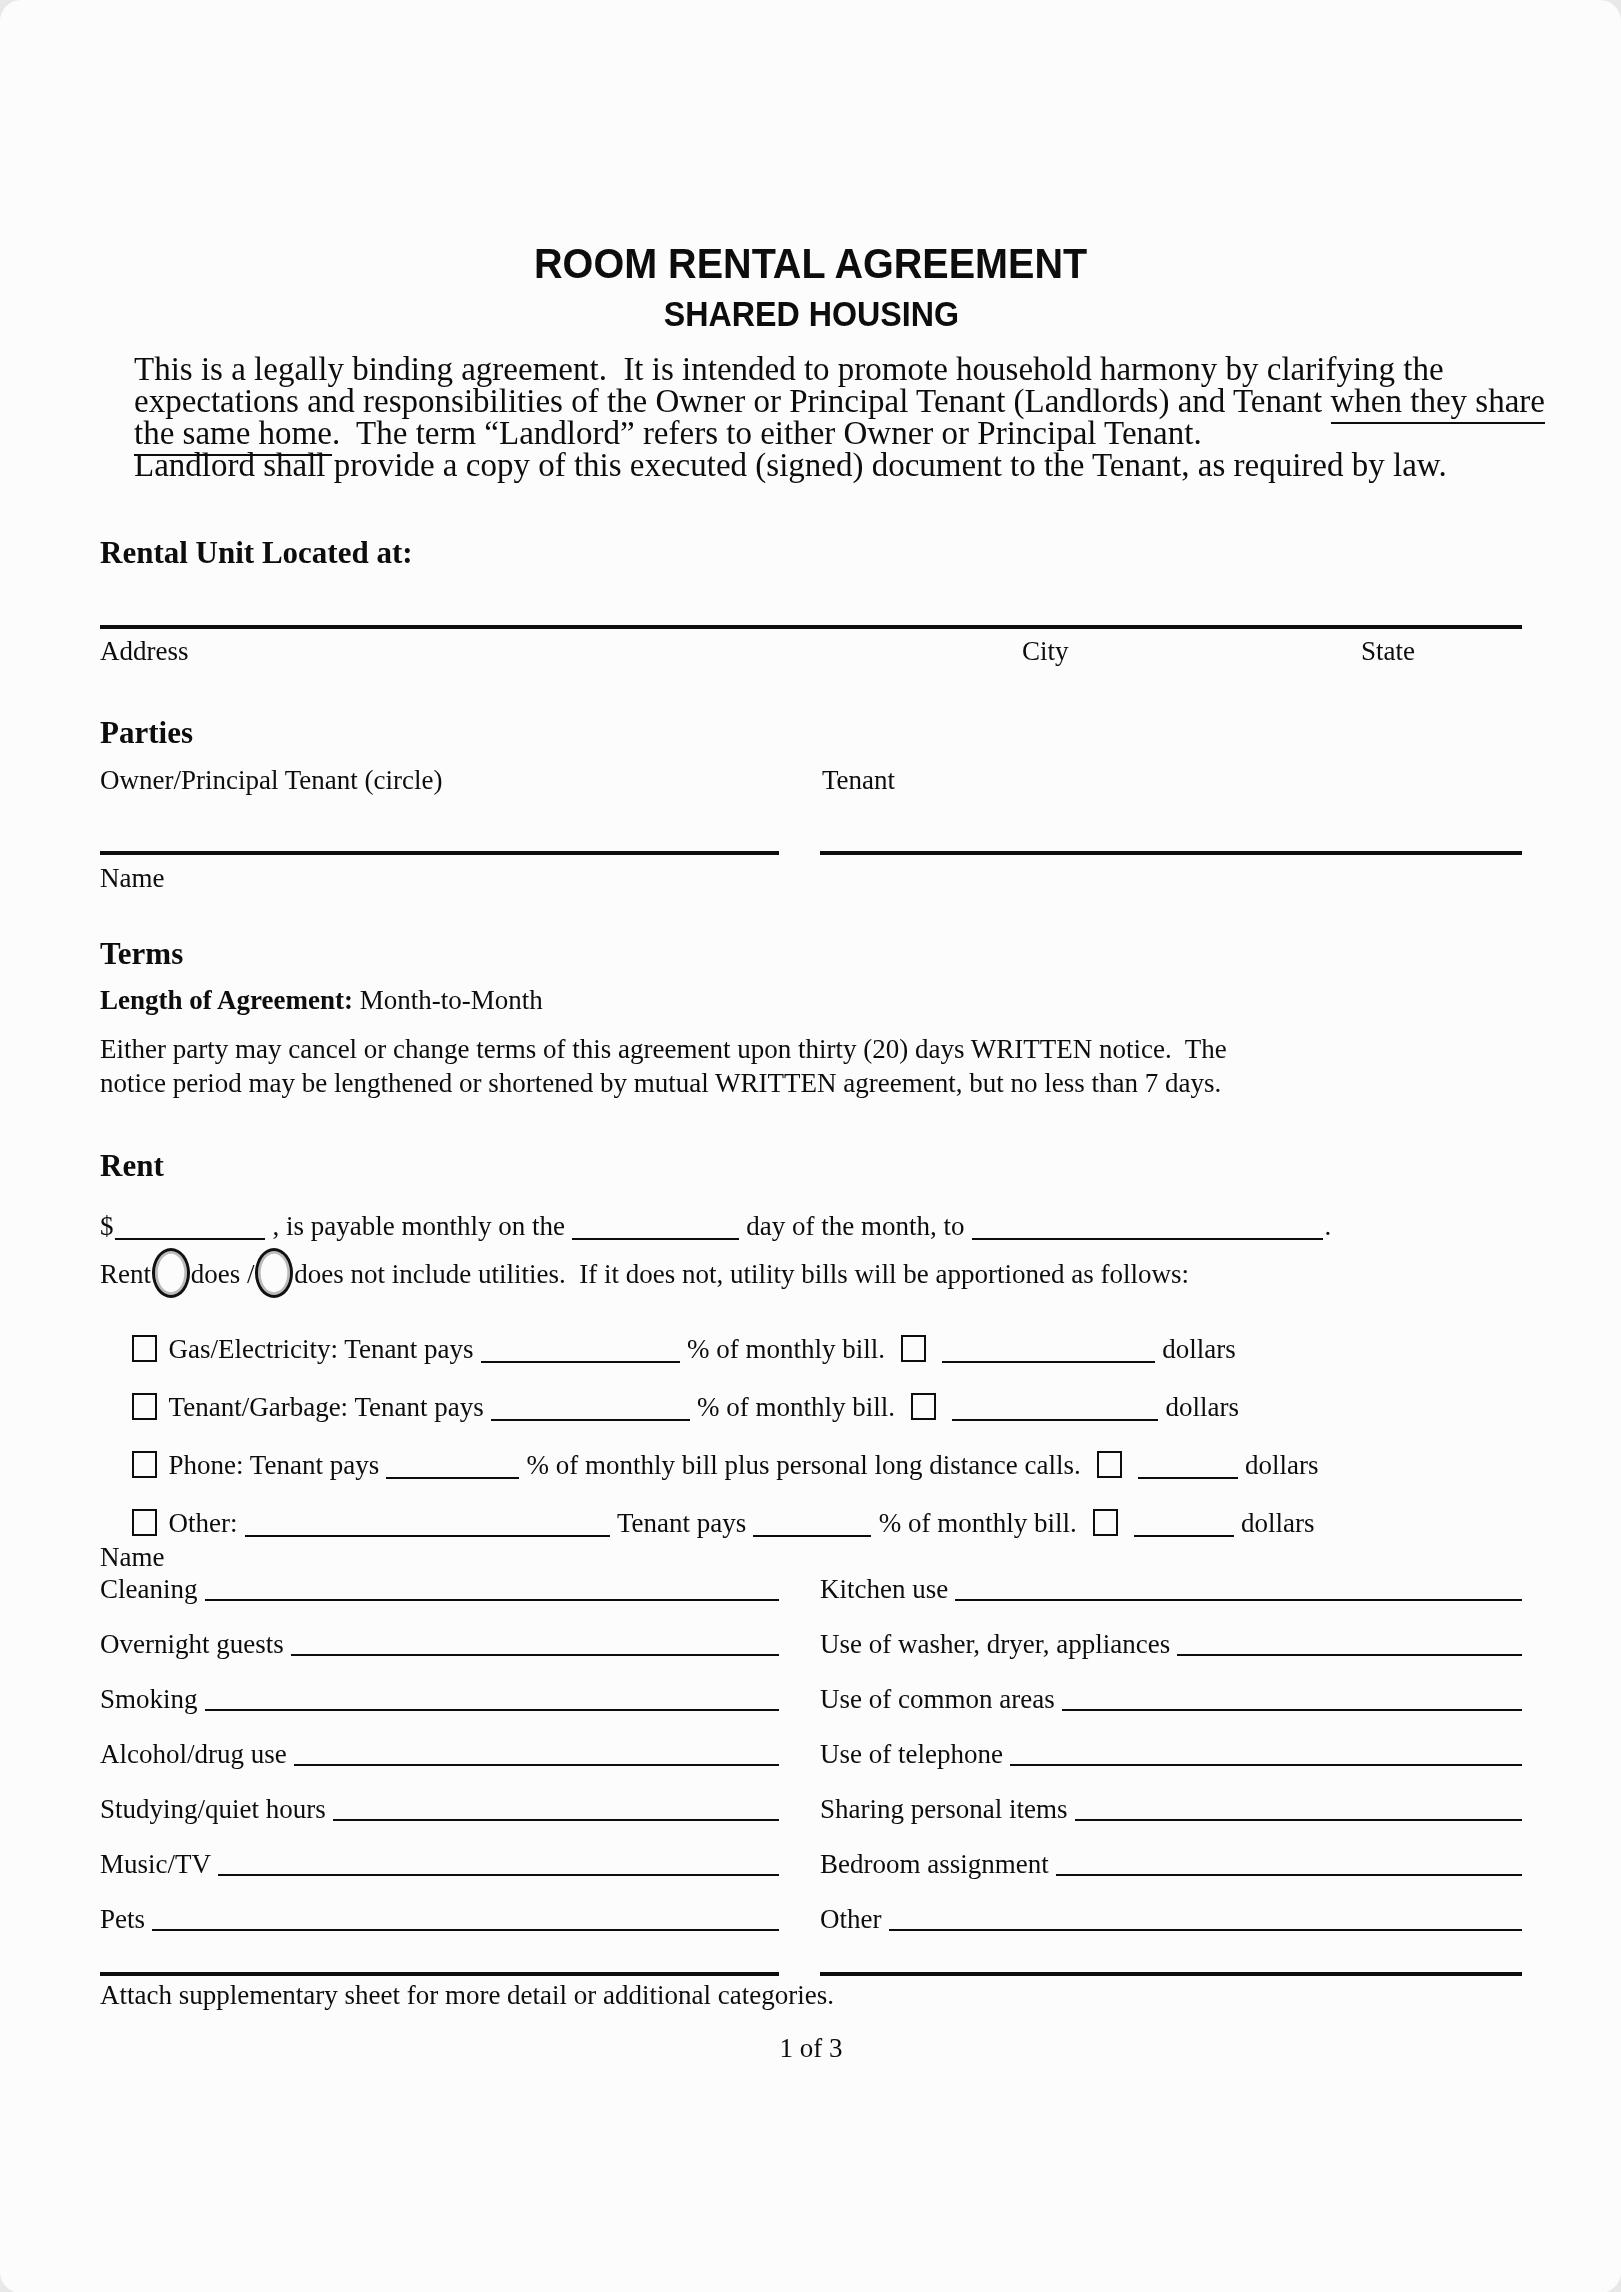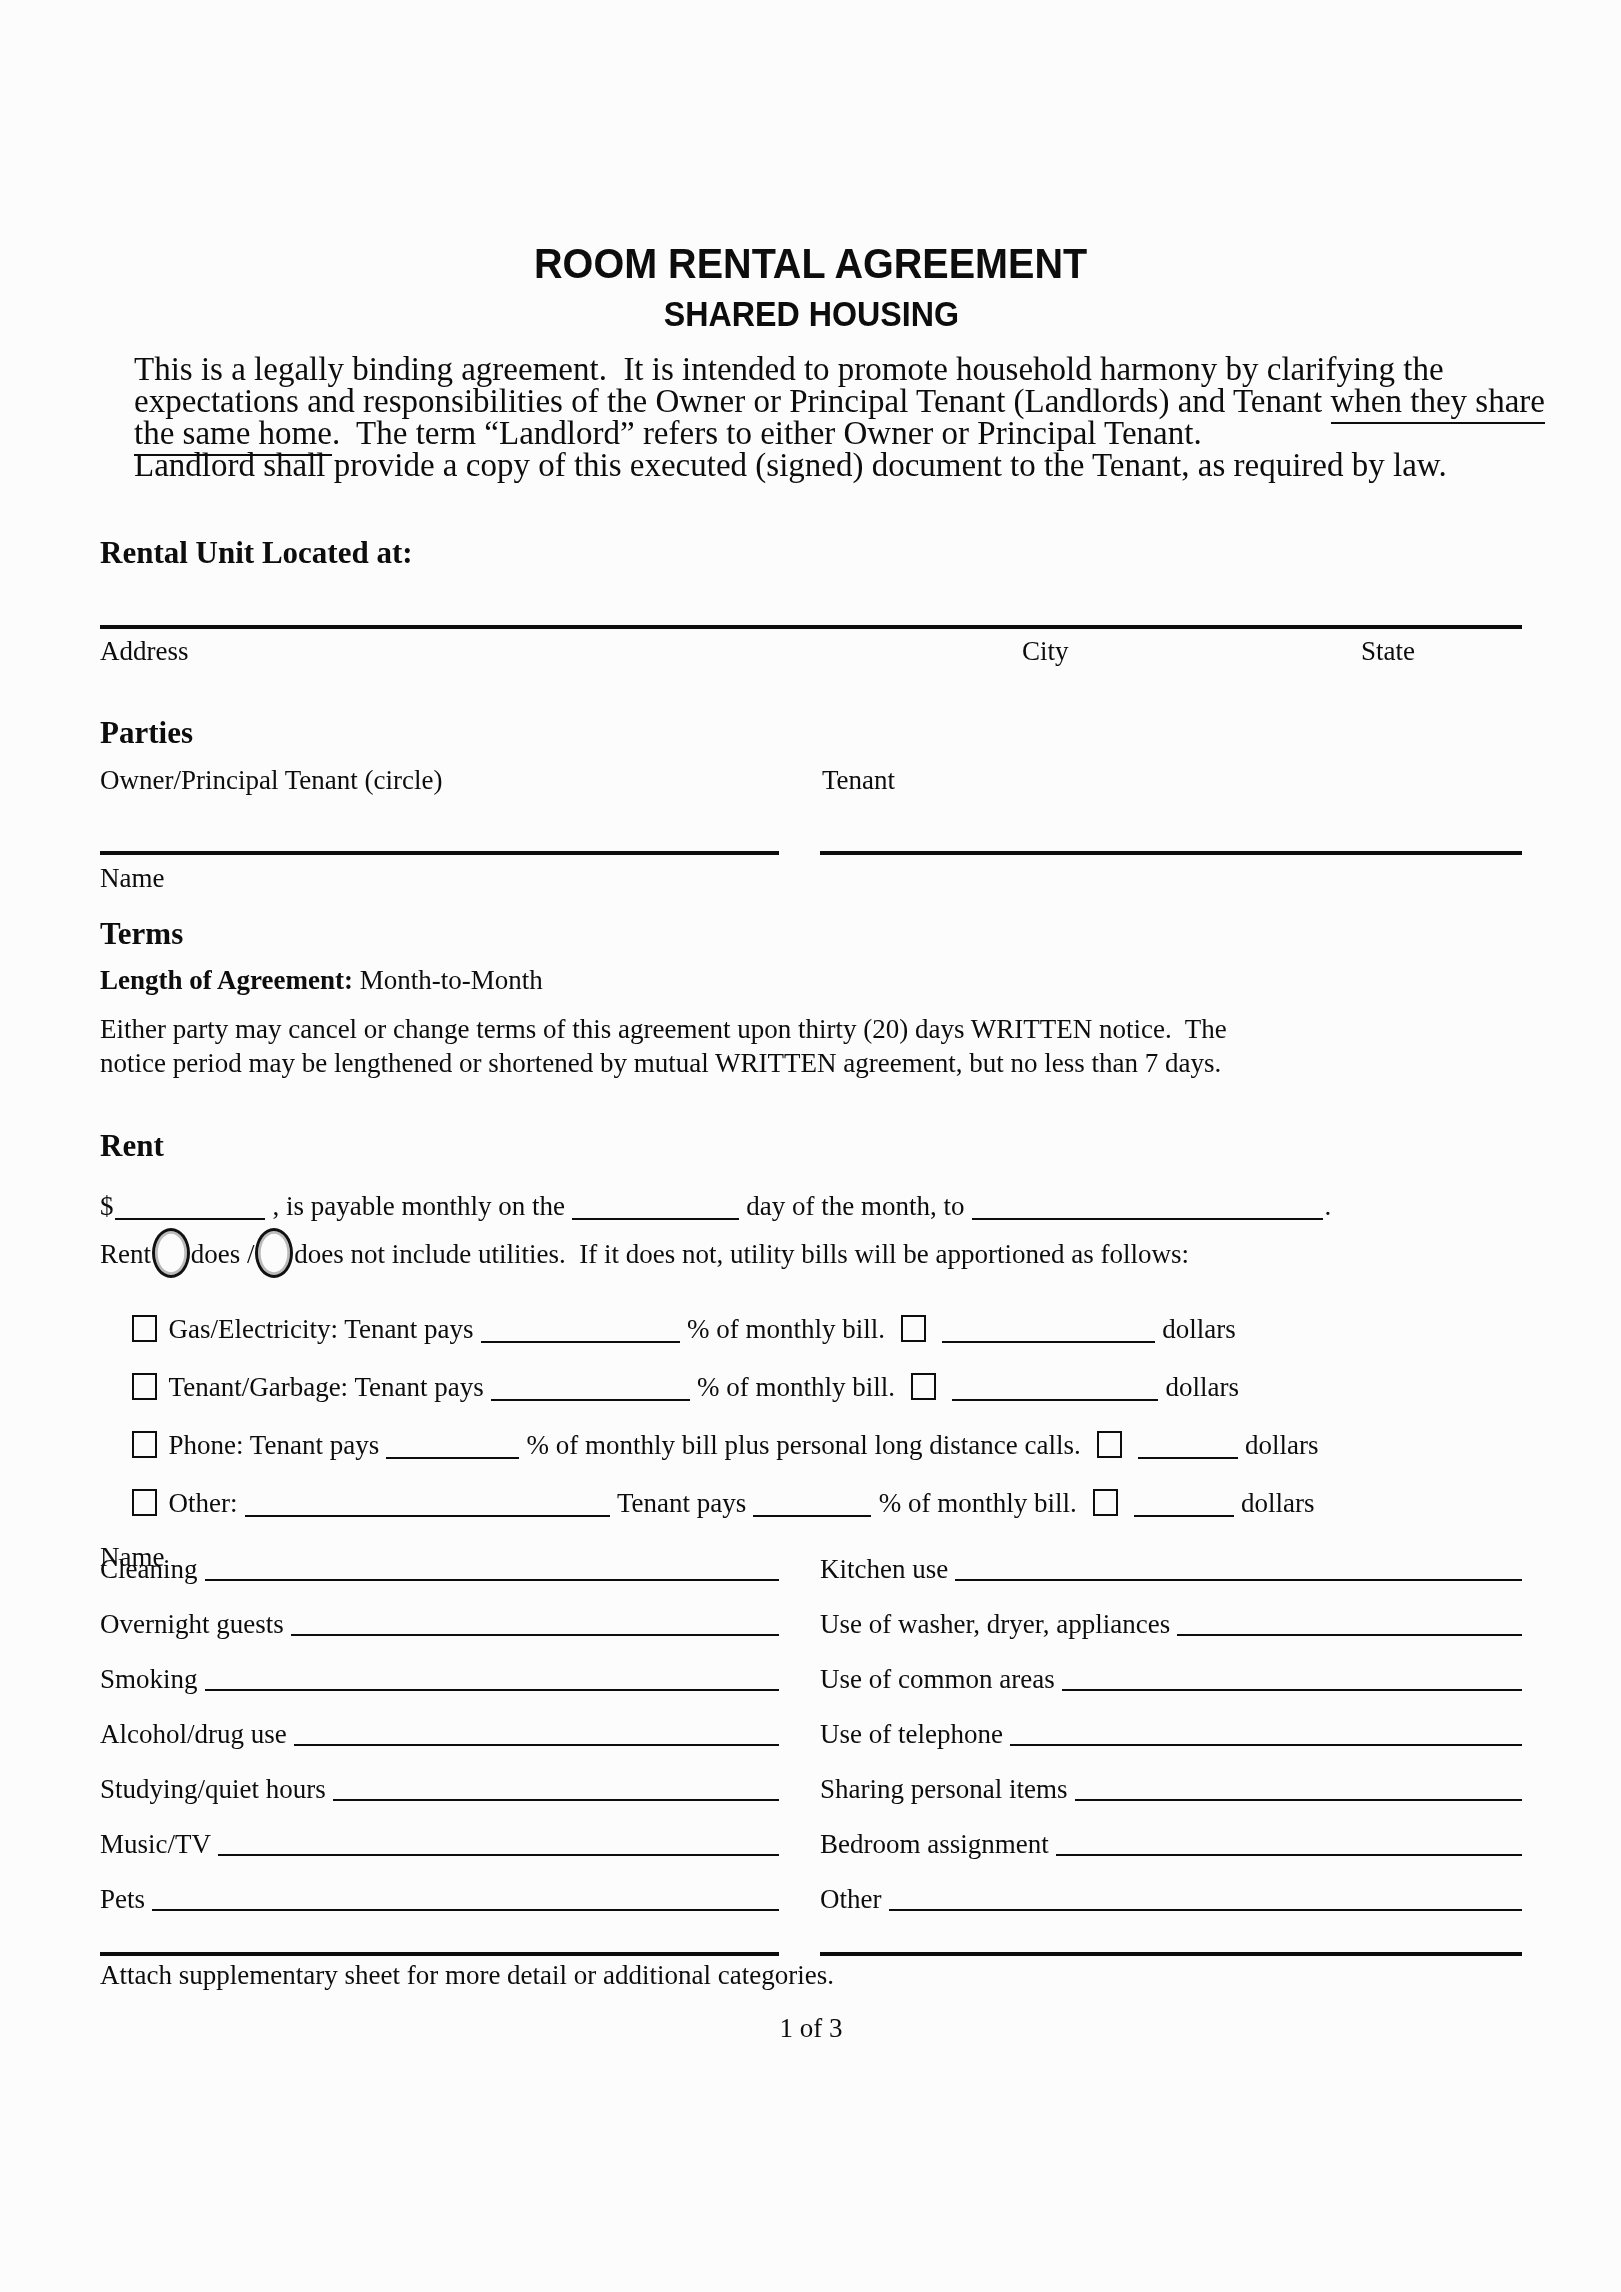--- a/index.html
+++ b/index.html
@@ -5,20 +5,21 @@
   html,body{margin:0;padding:0;background:#e8e8e8;}
   .page{
     position:relative;
     width:1621px;height:2293px;
     background:#fcfcfd;
     color:#0d0d0d;
     font-family:"Liberation Serif","DejaVu Serif",serif;
     box-sizing:border-box;
     padding:240px 99px 0 100px;
     overflow:hidden;
+    border-radius:21px;
   }
   .center{text-align:center;}
   .title{
     display:inline-block;
     font-family:"Liberation Sans","DejaVu Sans",sans-serif;
     font-weight:700;font-size:43px;line-height:47px;
     letter-spacing:0px;transform:scaleX(0.92);transform-origin:center;
     white-space:pre;
   }
   .subtitle{
@@ -46,21 +47,21 @@
   .party-labels{position:relative;height:36px;margin-top:14.3px;font-size:27px;}
   .party-labels span{position:absolute;top:0;}
   .lbl-owner{left:0;}
   .lbl-tenant{left:722px;}
   .two-col{display:flex;column-gap:41px;}
   .col-l{width:679px;flex:0 0 679px;}
   .col-r{flex:1;}
   .sig-row{margin-top:50px;}
   .sig-row .col-l,.sig-row .col-r{border-top:4.5px solid #0d0d0d;height:0;}
   .names-row{margin-top:7.2px;font-size:27px;height:36px;flex-direction:column;}
-  .h-terms{margin-top:17px;}
+  .h-terms{margin-top:37px;}
   .length-line{margin-top:12.5px;font-size:27px;line-height:32px;white-space:pre;}
   .length-line .b{font-weight:700;}
   .terms-para{margin-top:16px;}
   .tline{white-space:pre;font-size:27px;line-height:34px;}
   .h-rent{margin-top:48px;}
   .rent-line1{margin-top:25px;font-size:27px;line-height:34px;white-space:pre;}
   .rent-line2{margin-top:9px;font-size:27px;line-height:36px;white-space:pre;}
   .blank{
     display:inline-block;border-bottom:2.7px solid #0d0d0d;
     height:0.95em;vertical-align:-4.5px;margin:0 7.2px;

